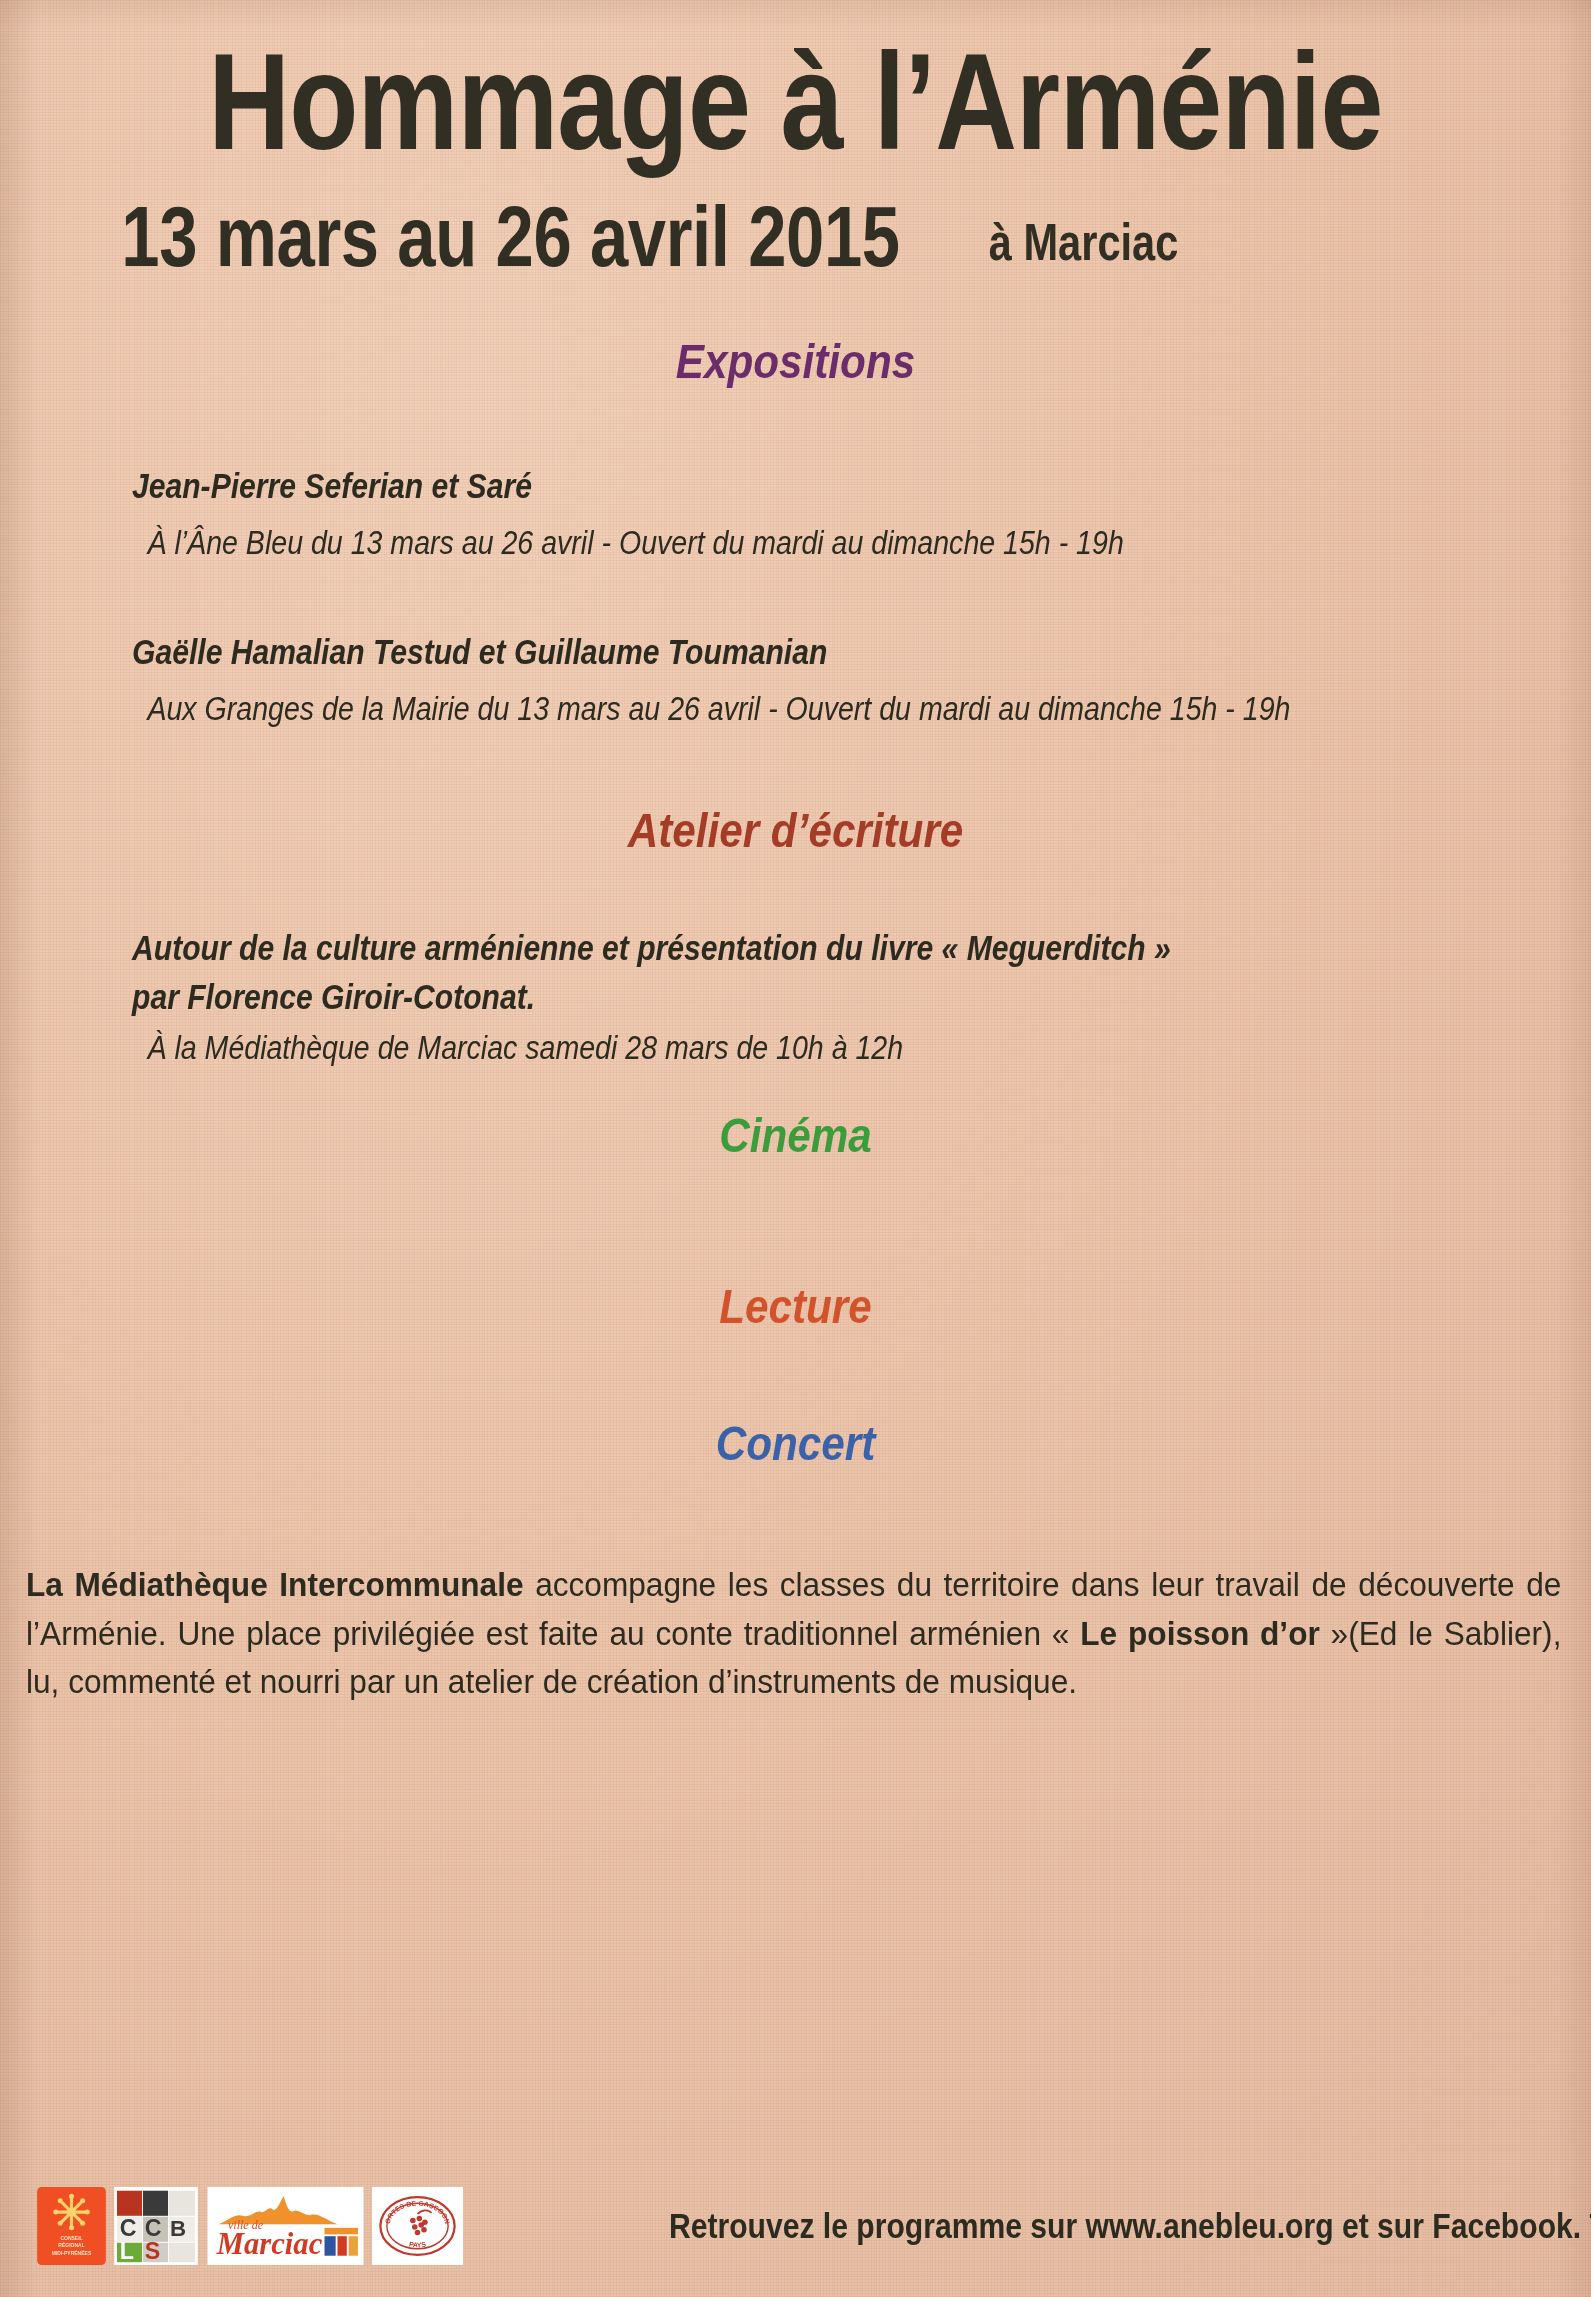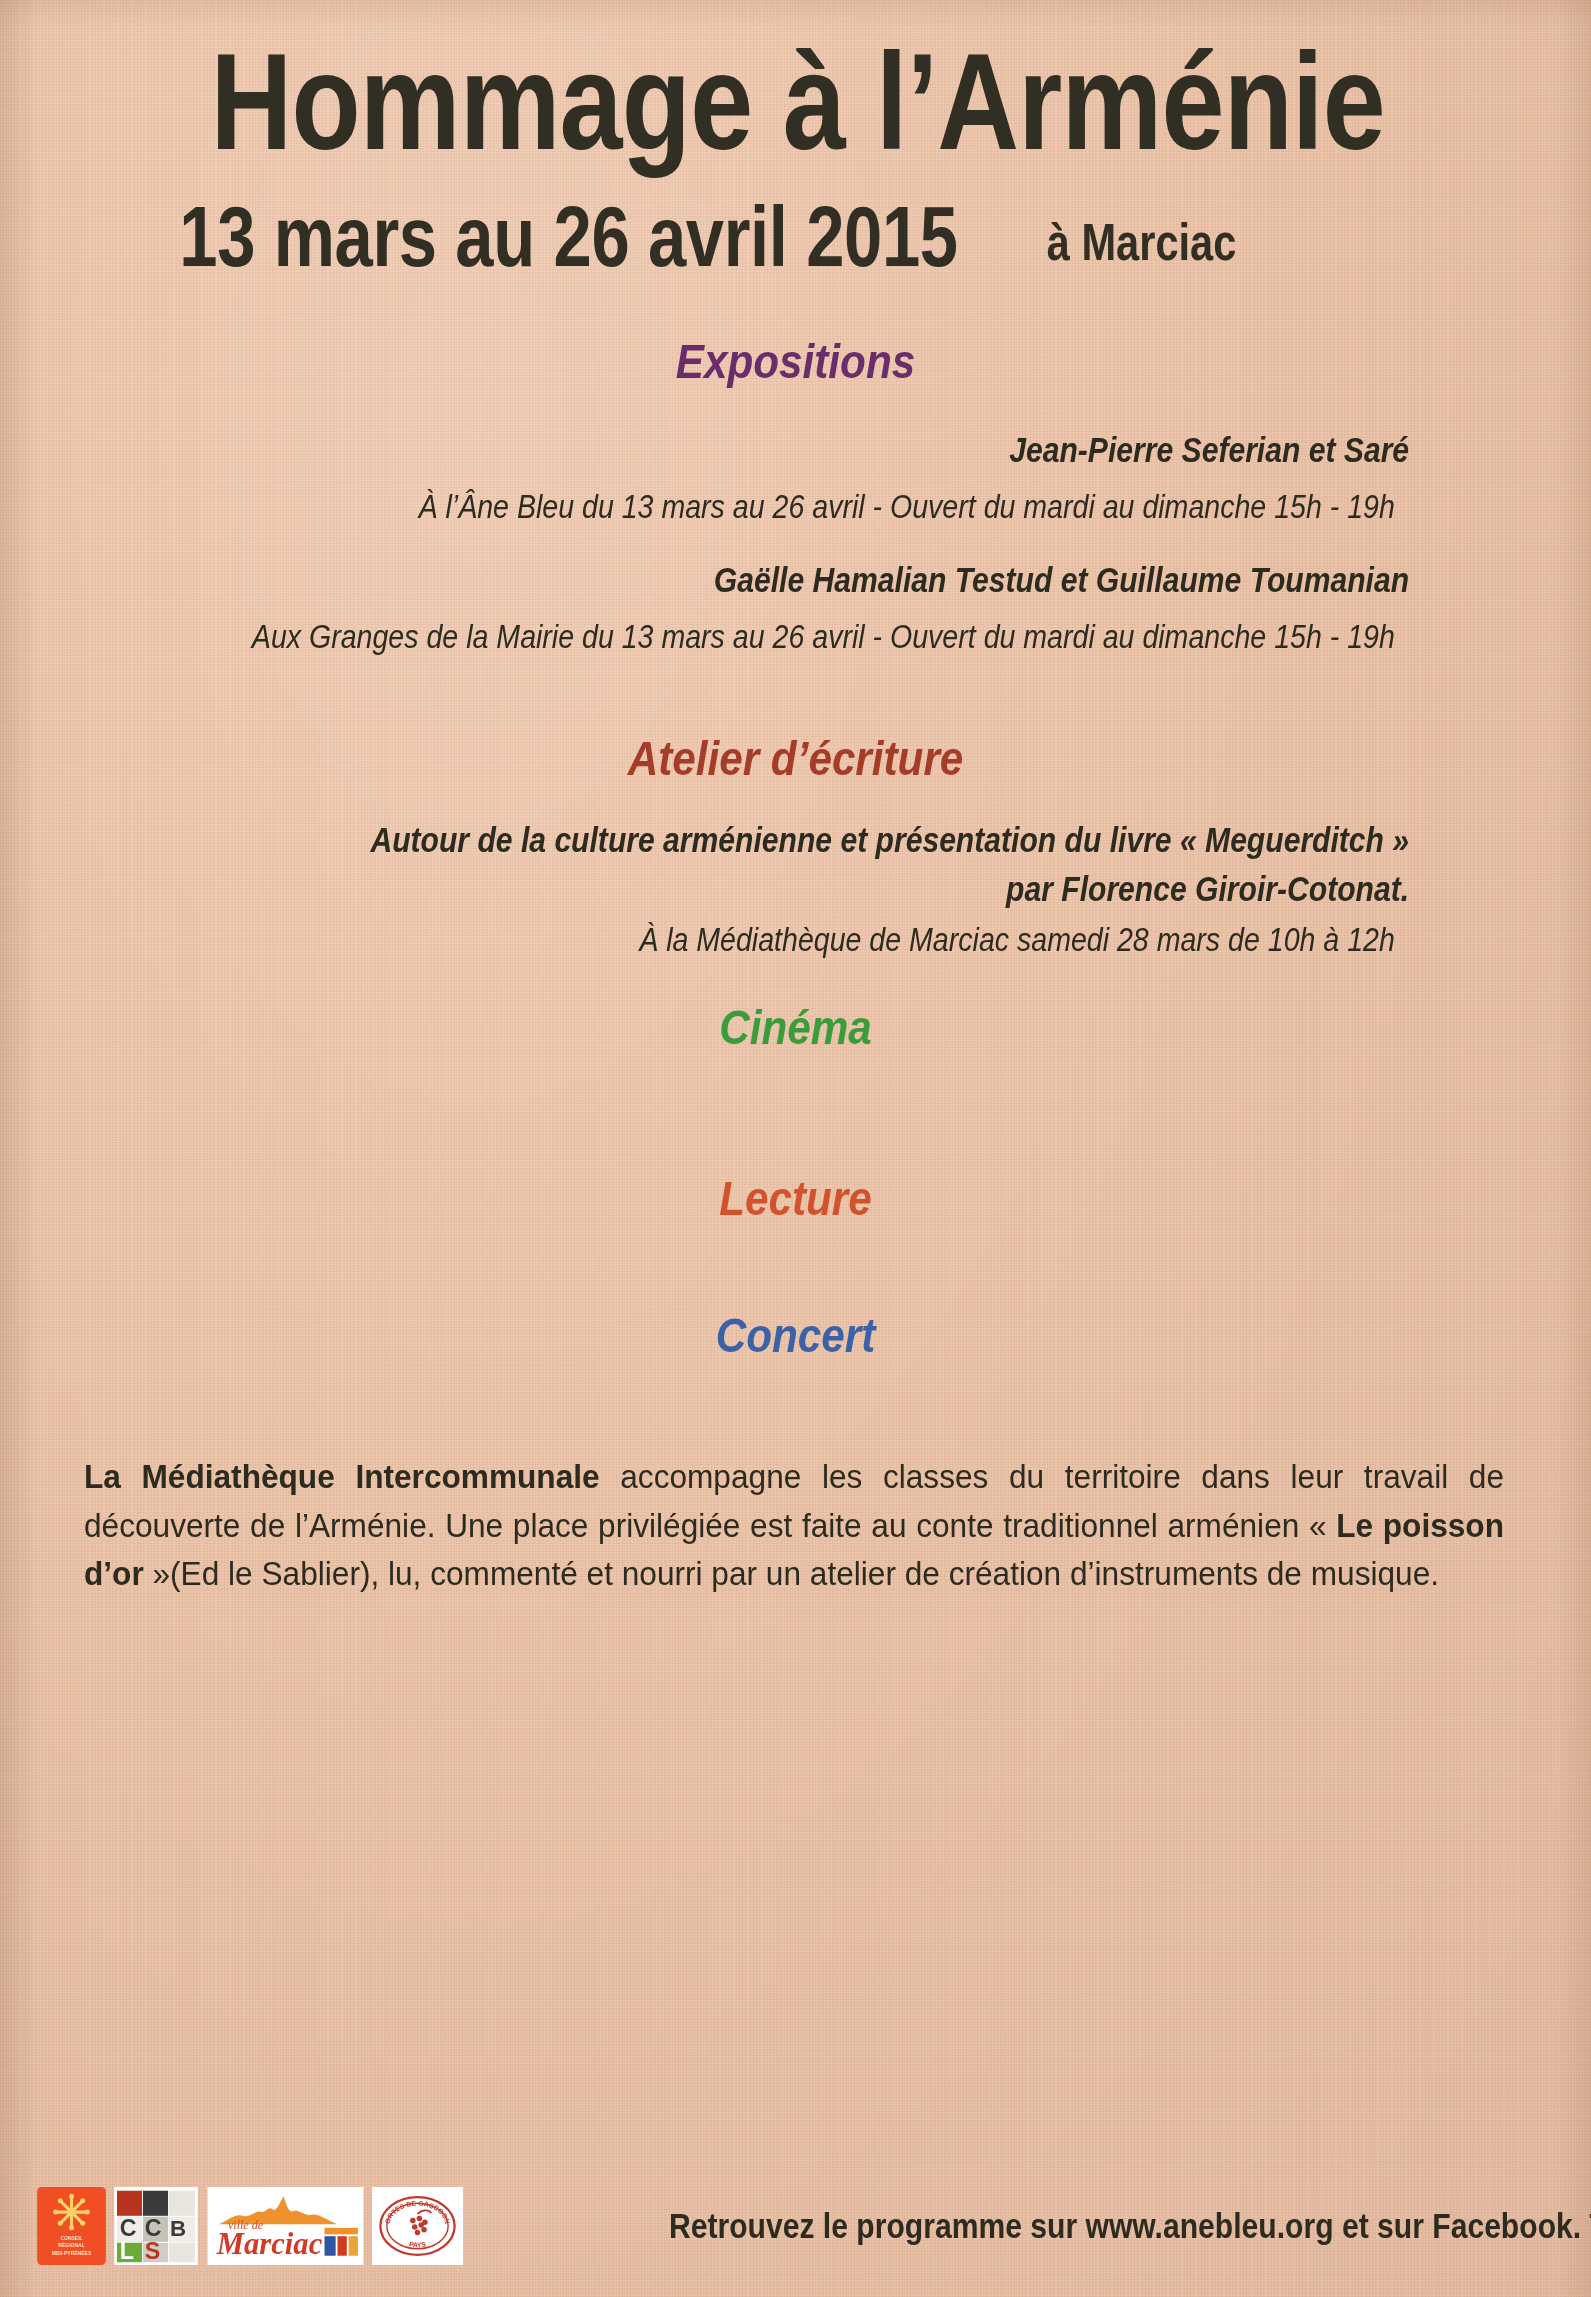--- a/index.html
+++ b/index.html
@@ -35,21 +35,21 @@
     pointer-events: none;
     background:
       linear-gradient(90deg, rgba(120,80,55,0.16) 0px, rgba(120,80,55,0.0) 39px),
       linear-gradient(270deg, rgba(120,80,55,0.12) 0px, rgba(120,80,55,0.0) 34px),
       linear-gradient(180deg, rgba(120,80,55,0.10) 0px, rgba(120,80,55,0.0) 28px);
   }
 
   .inner {
     position: relative;
     z-index: 2;
-    padding: 0 82px;
+    padding: 0 24px;
   }
 
   
   .title-main {
     font-family: "Liberation Sans", sans-serif;
     font-weight: bold;
     font-size: 138px;
     line-height: 1.0;
     letter-spacing: -0.9px;
     text-align: center;
@@ -103,21 +103,21 @@
     transform-origin: center;
     margin: 0;
   }
   .sec-head.purple { color: #6b2c6b; }
   .sec-head.brick  { color: #a43c28; }
   .sec-head.green  { color: #3b9c3b; }
   .sec-head.orange { color: #d2522b; }
   .sec-head.blue   { color: #3b62a8; }
 
   
-  .event { text-align: right; }
+  .event { text-align: left; margin-top: 36px; }
   .ev-title {
     font-family: "Liberation Sans", sans-serif;
     font-weight: bold;
     font-size: 35px;
     color: #2d2b20;
     transform: scaleX(0.86);
     transform-origin: center;
     display: block;
     white-space: nowrap;
     margin: 0;

